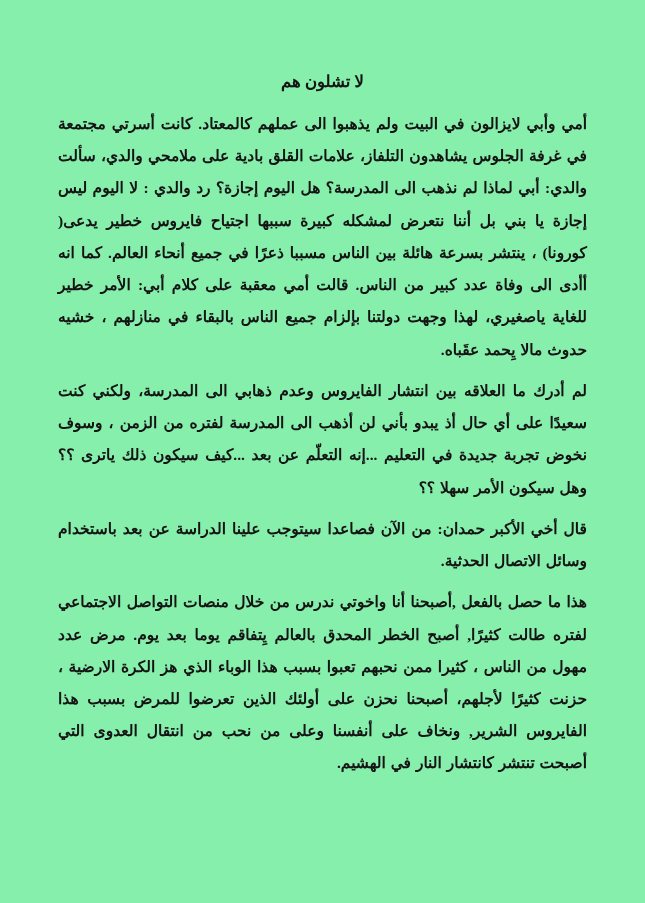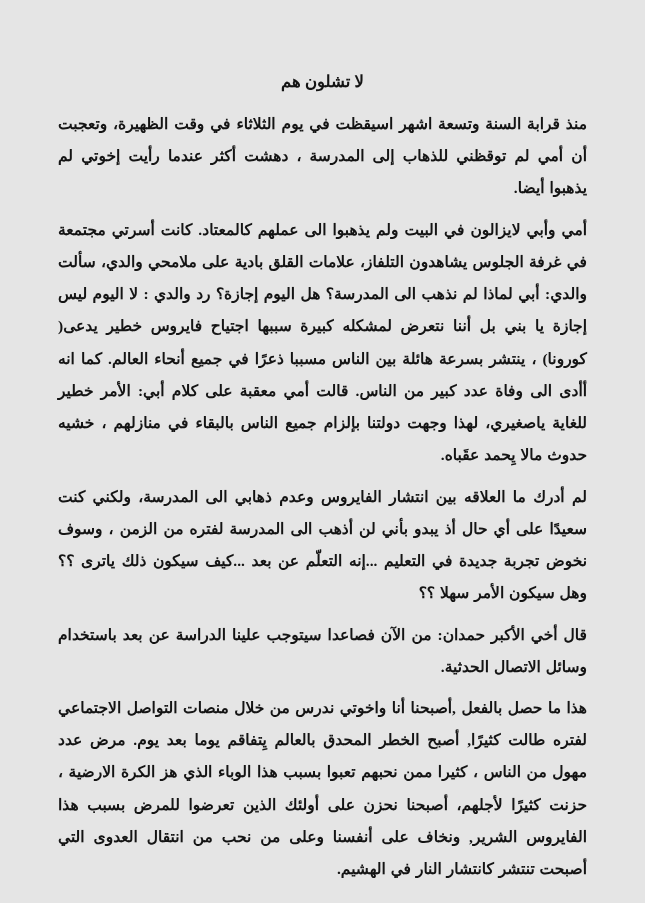--- a/index.html
+++ b/index.html
@@ -4,21 +4,21 @@
 <style>
   * { margin: 0; padding: 0; box-sizing: border-box; }
   html, body {
     background: #ffffff;
     font-family: "Liberation Serif", "DejaVu Serif", serif;
   }
   .page {
     width: 645px;
     height: 903px;
     margin: 0 auto;
-    background: #e5e5e5;
+    background: #86efac;
     direction: rtl;
     padding: 72px 58px 30px 58px;
     overflow: hidden;
     color: #141414;
   }
   .doc-title {
     text-align: center;
     font-weight: bold;
     font-size: 16.5px;
     color: #141414;
@@ -36,21 +36,20 @@
     margin-bottom: 9px;
     word-spacing: 1px;
   }
 </style>
 </head>
 <body>
 
 <div class="page">
   <h1 class="doc-title">لا تشلون هم</h1>
 
-  <p class="para">منذ قرابة السنة وتسعة اشهر اسيقظت في يوم الثلاثاء في وقت الظهيرة، وتعجبت أن أمي لم توقظني للذهاب إلى المدرسة ، دهشت أكثر عندما رأيت إخوتي لم يذهبوا أيضا.</p>
 
   <p class="para">أمي وأبي لايزالون في البيت ولم يذهبوا الى عملهم كالمعتاد. كانت أسرتي مجتمعة في غرفة الجلوس يشاهدون التلفاز، علامات القلق بادية على ملامحي والدي، سألت والدي: أبي لماذا لم نذهب الى المدرسة؟ هل اليوم إجازة؟ رد والدي : لا اليوم ليس إجازة يا بني بل أننا نتعرض لمشكله كبيرة سببها اجتياح فايروس خطير يدعى( كورونا) ، ينتشر بسرعة هائلة بين الناس مسببا ذعرًا في جميع أنحاء العالم. كما انه أأدى الى وفاة عدد كبير من الناس. قالت أمي معقبة على كلام أبي: الأمر خطير للغاية ياصغيري، لهذا وجهت دولتنا بإلزام جميع الناس بالبقاء في منازلهم ، خشيه حدوث مالا يِحمد عقَباه.</p>
 
   <p class="para">لم أدرك ما العلاقه بين انتشار الفايروس وعدم ذهابي الى المدرسة، ولكني كنت سعيدًا على أي حال أذ يبدو بأني لن أذهب الى المدرسة لفتره من الزمن ، وسوف نخوض تجربة جديدة في التعليم ...إنه التعلّم عن بعد ...كيف سيكون ذلك ياترى ؟؟ وهل سيكون الأمر سهلا ؟؟</p>
 
   <p class="para">قال أخي الأكبر حمدان: من الآن فصاعدا سيتوجب علينا الدراسة عن بعد باستخدام وسائل الاتصال الحدثية.</p>
 
   <p class="para">هذا ما حصل بالفعل ,أصبحنا أنا واخوتي ندرس من خلال منصات التواصل الاجتماعي لفتره طالت كثيرًا, أصبح الخطر المحدق بالعالم  يِتفاقم يوما بعد يوم. مرض عدد مهول من الناس ، كثيرا ممن نحبهم تعبوا بسبب هذا الوباء الذي هز الكرة الارضية ، حزنت كثيرًا لأجلهم، أصبحنا نحزن على أولئك الذين تعرضوا للمرض بسبب هذا الفايروس الشرير, ونخاف على أنفسنا وعلى من نحب من انتقال العدوى التي أصبحت تنتشر كانتشار النار في الهشيم.</p>
 </div>
 

